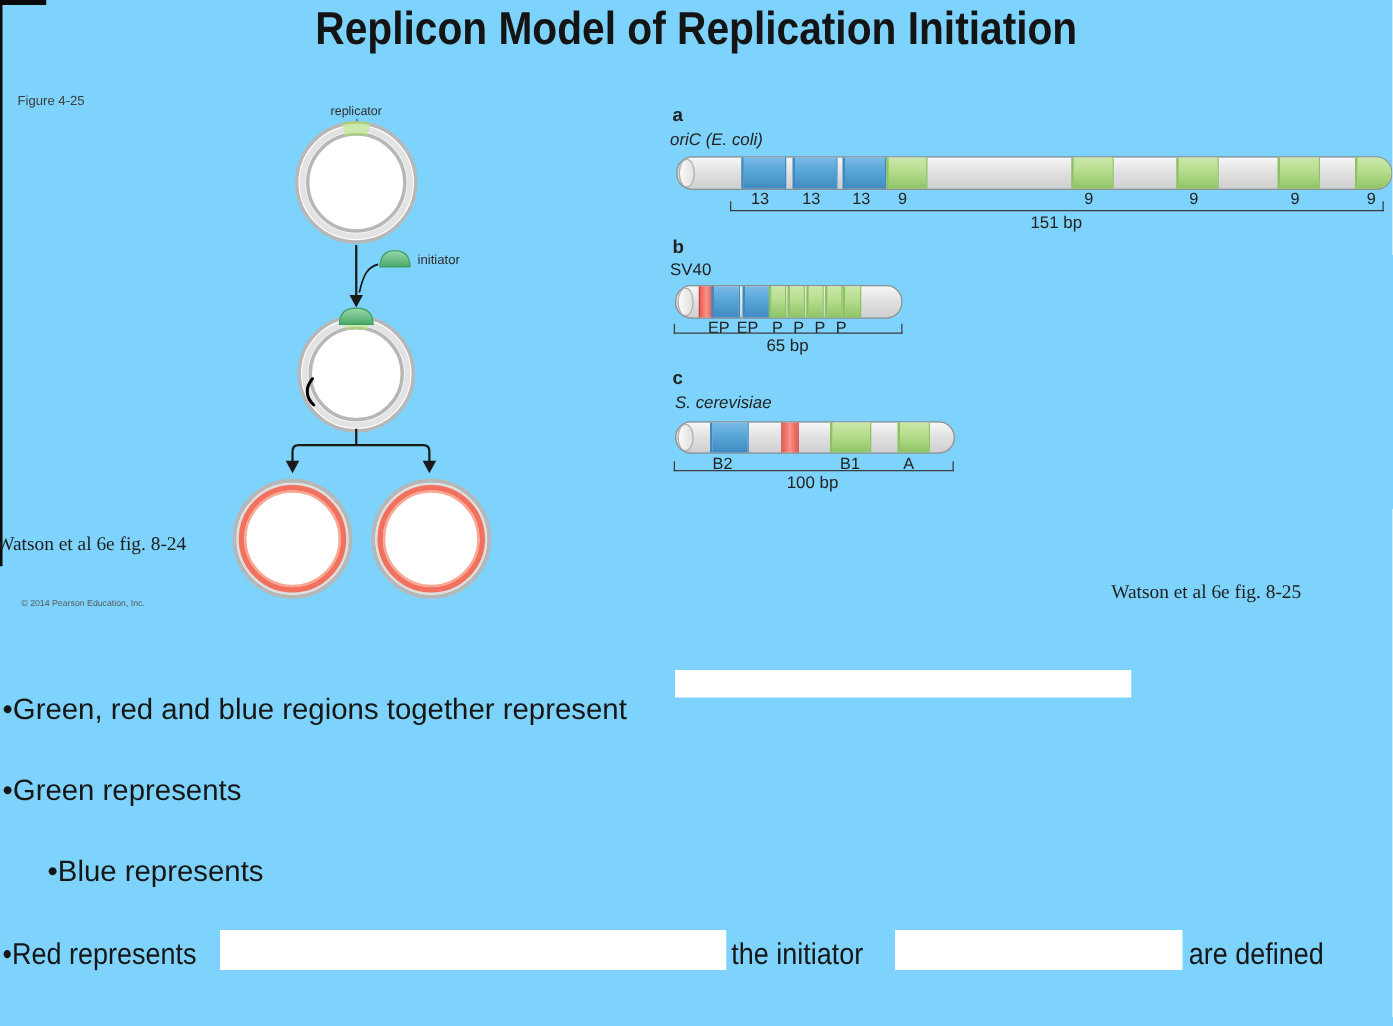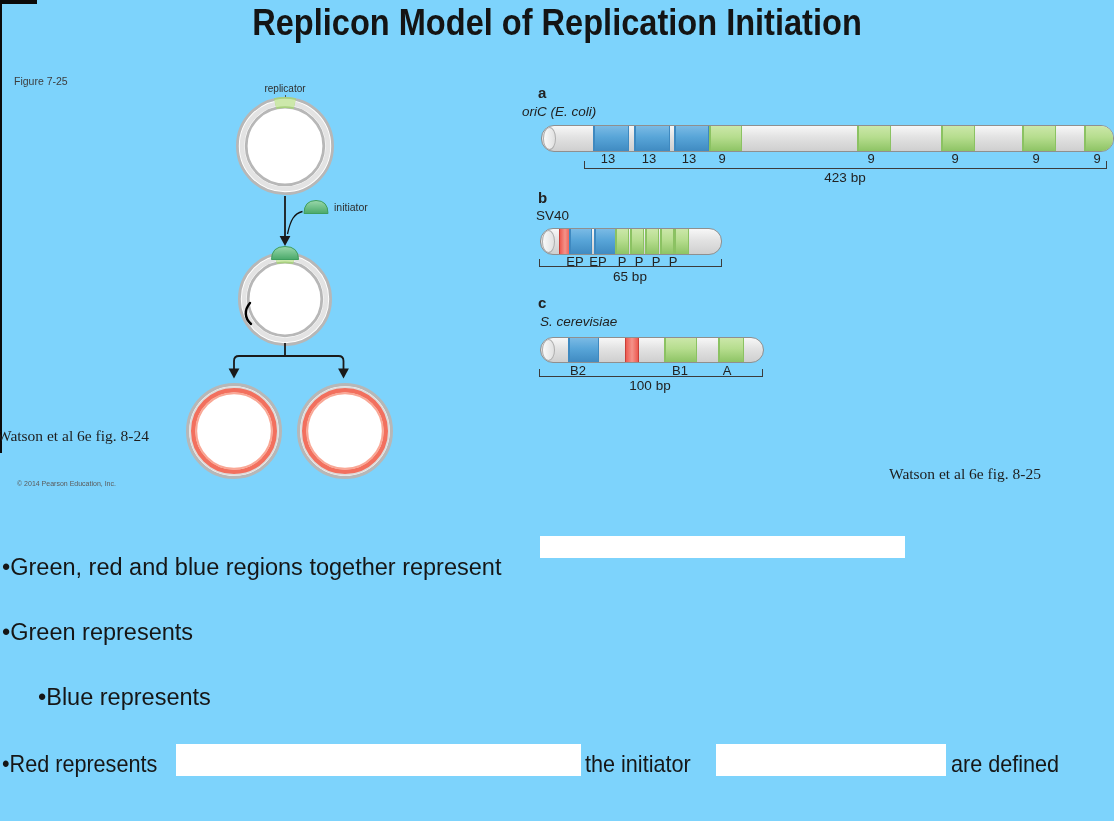--- a/index.html
+++ b/index.html
@@ -49,21 +49,21 @@
 
   <div class="artifact" style="left:0;top:0;width:37px;height:4px;"></div>
   <div class="artifact" style="left:0;top:4px;width:2px;height:449px;"></div>
 
   <div class="cover" style="left:540px;top:536px;width:365px;height:22px;"></div>
   <div class="cover" style="left:176px;top:744px;width:405px;height:32px;"></div>
   <div class="cover" style="left:716px;top:744px;width:230px;height:32px;"></div>
 
   <div class="title">Replicon Model of Replication Initiation</div>
 
-  <div class="figlabel" style="left:14px;top:75px;">Figure 7-25</div>
+  <div class="figlabel" style="left:14px;top:75px;">Figure 4-25</div>
 
   <svg class="abs" style="left:0;top:60px;" width="450" height="440" viewBox="0 60 450 440">
     <defs>
       <linearGradient id="gi" x1="0" y1="0" x2="0" y2="1">
         <stop offset="0" style="stop-color:var(--initiator-green-light)"></stop>
         <stop offset="1" style="stop-color:var(--initiator-green)"></stop>
       </linearGradient>
     </defs>
 
     <text x="285" y="92" text-anchor="middle" font-size="10">replicator</text>
@@ -111,21 +111,21 @@
     </g>
     <g>
       <circle cx="345" cy="431" r="46.4" fill="#ffffff" style="stroke:var(--ring-gray)" stroke-width="3.2"></circle>
       <circle cx="345" cy="431" r="43.4" fill="none" stroke="#dcdcdc" stroke-width="2.4"></circle>
       <circle cx="345" cy="431" r="40.8" fill="none" style="stroke:var(--ring-red)" stroke-width="4.4"></circle>
       <circle cx="345" cy="431" r="37.8" fill="none" style="stroke:var(--ring-red-light)" stroke-width="2"></circle>
     </g>
   </svg>
 
   <div class="panel-id" style="left:538px;top:84px;">a</div>
-  <div class="organism italic" style="left:522px;top:104px;">oriC (E. coli)</div>
+  <div class="organism italic" style="left:536px;top:104px;">oriC (E. coli)</div>
 
   <div class="tube" style="left:541px;top:125px;width:571px;">
     <div class="band blue" style="left:51px;width:33px;"></div>
     <div class="band blue" style="left:92px;width:33px;"></div>
     <div class="band blue" style="left:132px;width:32px;"></div>
     <div class="band green" style="left:167px;width:30px;"></div>
     <div class="band green" style="left:315px;width:31px;"></div>
     <div class="band green" style="left:399px;width:31px;"></div>
     <div class="band green" style="left:480px;width:31px;"></div>
     <div class="band green" style="left:542px;width:29px;"></div>
@@ -135,21 +135,21 @@
   <span class="seglabel" style="left:608px;top:151px;">13</span>
   <span class="seglabel" style="left:649px;top:151px;">13</span>
   <span class="seglabel" style="left:689px;top:151px;">13</span>
   <span class="seglabel" style="left:722px;top:151px;">9</span>
   <span class="seglabel" style="left:871px;top:151px;">9</span>
   <span class="seglabel" style="left:955px;top:151px;">9</span>
   <span class="seglabel" style="left:1036px;top:151px;">9</span>
   <span class="seglabel" style="left:1097px;top:151px;">9</span>
 
   <div class="bracket" style="left:584px;top:161px;width:521px;"></div>
-  <span class="bracket-caption" style="left:845px;top:170px;">423 bp</span>
+  <span class="bracket-caption" style="left:845px;top:170px;">151 bp</span>
 
   <div class="panel-id" style="left:538px;top:189px;">b</div>
   <div class="organism" style="left:536px;top:208px;">SV40</div>
 
   <div class="tube" style="left:540px;top:228px;width:180px;">
     <div class="band red" style="left:18px;width:10px;"></div>
     <div class="band blue" style="left:28px;width:20px;"></div>
     <div class="band blue" style="left:53px;width:20px;"></div>
     <div class="band green" style="left:74px;width:11px;"></div>
     <div class="band green" style="left:89px;width:11px;"></div>

